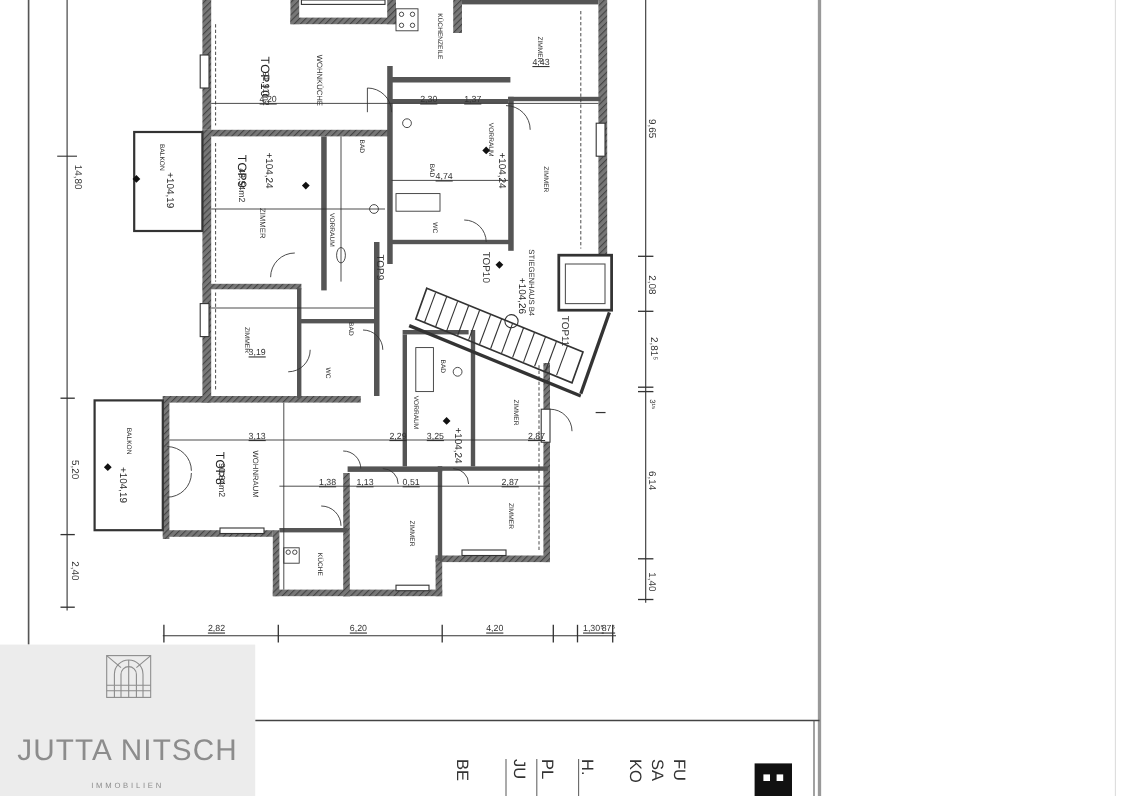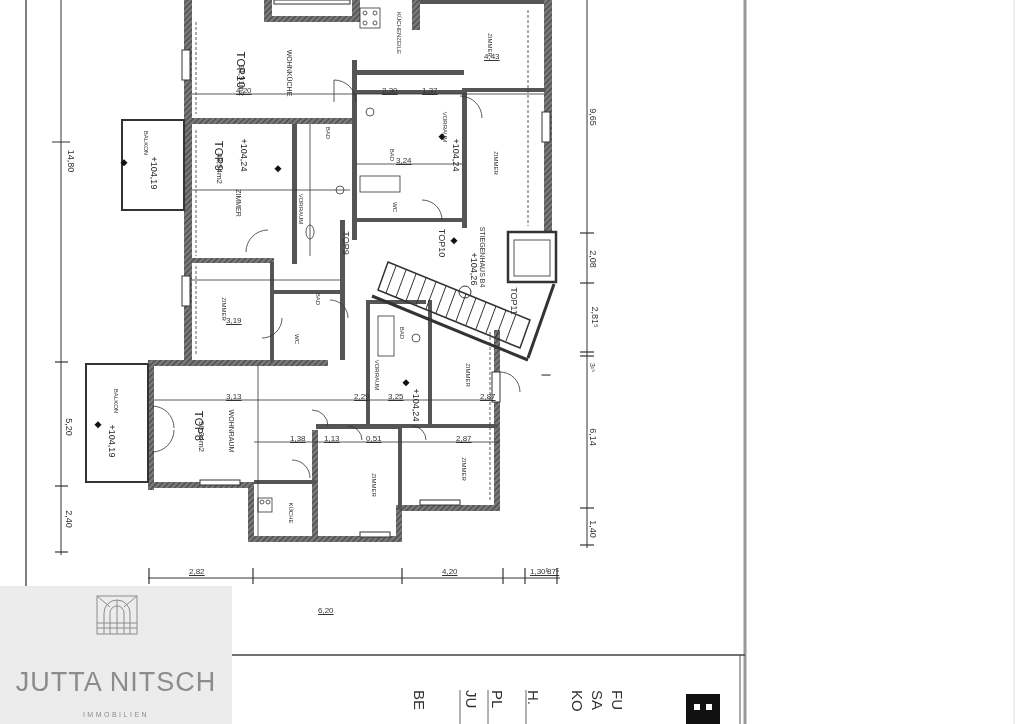--- a/index.html
+++ b/index.html
@@ -282,39 +282,39 @@
   <div class="lbl rot dim" style="left:60px;top:514px;">2,40</div>
 
   <div class="lbl rot dim" style="left:584px;top:112px;">9,65</div>
   <div class="lbl rot dim" style="left:584px;top:254px;">2,08</div>
   <div class="lbl rot dim" style="left:584px;top:312px;">2,81⁵</div>
   <div class="lbl rot dim" style="left:588px;top:364px;font-size:7px;">3¹⁵</div>
   <div class="lbl rot dim" style="left:584px;top:432px;">6,14</div>
   <div class="lbl rot dim" style="left:584px;top:524px;">1,40</div>
 
   <div class="dim-h" style="left:189px;top:567px;">2,82</div>
-  <div class="dim-h" style="left:318px;top:567px;margin-top:39px;">6,20</div>
+  <div class="dim-h" style="left:318px;top:567px;">6,20</div>
   <div class="dim-h" style="left:442px;top:567px;">4,20</div>
   <div class="dim-h" style="left:506px;top:567px;margin-left:41px;">87⁵</div>
   <div class="dim-h" style="left:530px;top:567px;">1,30⁵</div>
 
   <div class="dim-h" style="left:236px;top:86px;">4,20</div>
   <div class="dim-h" style="left:484px;top:52px;">4,43</div>
   <div class="dim-h" style="left:422px;top:86px;">1,37</div>
   <div class="dim-h" style="left:382px;top:86px;">2,30</div>
   <div class="dim-h" style="left:480px;top:392px;">2,87</div>
   <div class="dim-h" style="left:456px;top:434px;">2,87</div>
   <div class="dim-h" style="left:226px;top:392px;">3,13</div>
   <div class="dim-h" style="left:226px;top:272px;margin-top:44px;">3,19</div>
   <div class="dim-h" style="left:354px;top:392px;">2,29</div>
   <div class="dim-h" style="left:388px;top:392px;">3,25</div>
   <div class="dim-h" style="left:366px;top:434px;">0,51</div>
   <div class="dim-h" style="left:290px;top:434px;">1,38</div>
   <div class="dim-h" style="left:324px;top:434px;">1,13</div>
-  <div class="dim-h" style="left:396px;top:156px;">3,24</div>
+  <div class="dim-h" style="left:396px;top:156px;">4,74</div>
 
   <div class="titleblock-text" style="left:428px;top:690px;">BE</div>
   <div class="titleblock-text" style="left:480px;top:690px;">JU</div>
   <div class="titleblock-text" style="left:506px;top:690px;">PL</div>
   <div class="titleblock-text" style="left:542px;top:690px;">H.</div>
   <div class="titleblock-text" style="left:586px;top:690px;">KO</div>
   <div class="titleblock-text" style="left:606px;top:690px;">SA</div>
   <div class="titleblock-text" style="left:626px;top:690px;">FU</div>
 </div>
 

